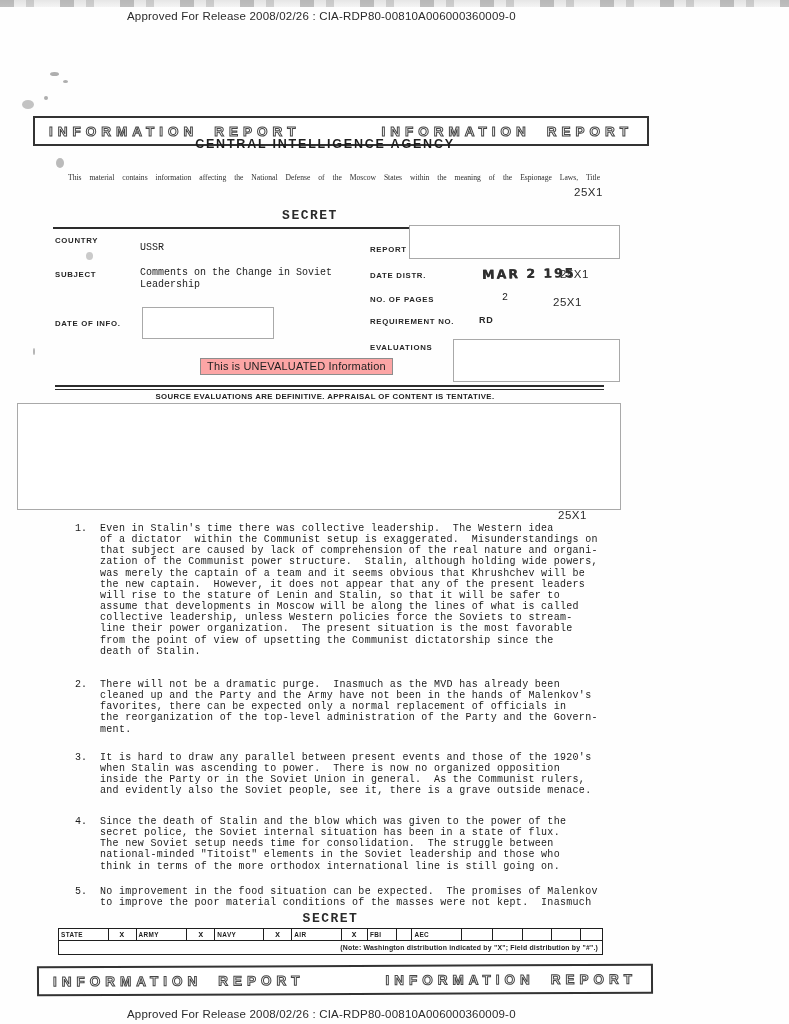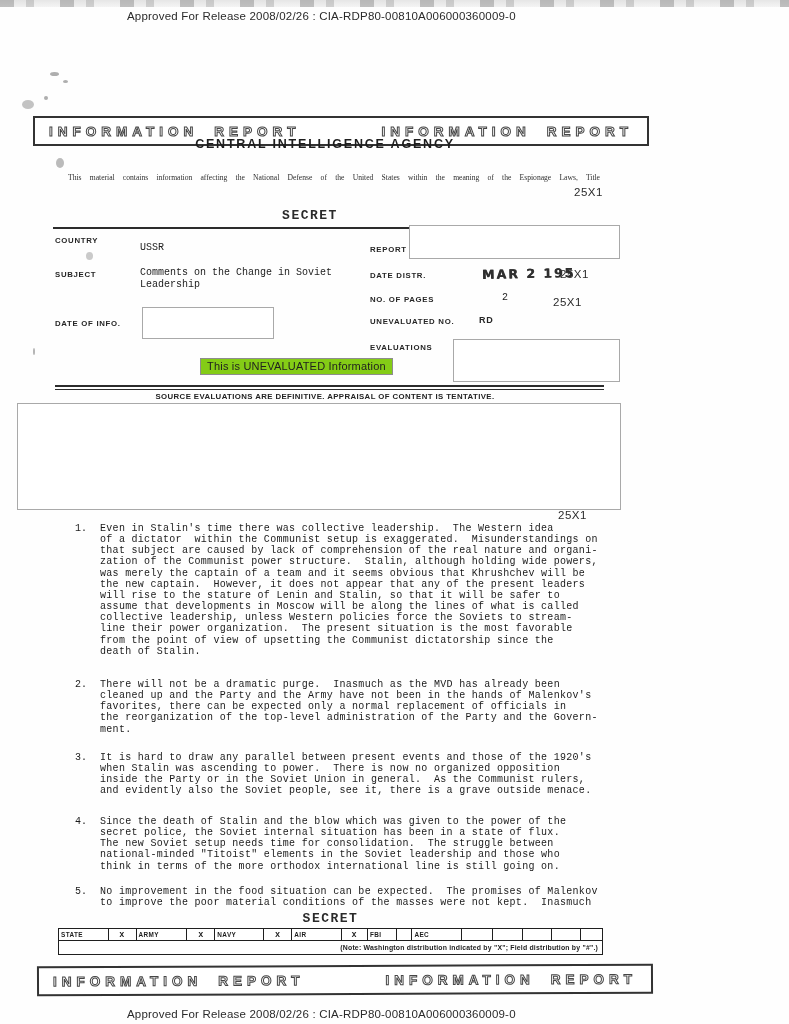--- a/index.html
+++ b/index.html
@@ -38,21 +38,21 @@
   .flabel{position:absolute;font-size:7.8px;font-weight:700;letter-spacing:.7px;color:#262626;}
   .fvalue{position:absolute;font-family:"Liberation Mono",monospace;font-size:10px;
     line-height:12px;color:#1c1c1c;white-space:pre-wrap;}
   .redbox{position:absolute;background:#fff;border:1px solid #a9a9a9;}
 
   .stamp{position:absolute;font-family:"DejaVu Sans",sans-serif;font-weight:700;
     font-size:12.5px;letter-spacing:2px;color:#2f2f2f;transform:rotate(-1.2deg);
     text-shadow:.5px 0 0 #3a3a3a;white-space:nowrap;}
 
   .uneval{position:absolute;border:1px solid #8d8d8d;padding:1px 6px 2px 6px;
-    font-size:11px;color:#1f1f1f;background:#84cc16;letter-spacing:.2px;}
+    font-size:11px;color:#1f1f1f;background:#fca5a5;letter-spacing:.2px;}
 
   .srceval{position:absolute;left:0;width:650px;text-align:center;font-size:7.8px;
     font-weight:700;letter-spacing:.4px;color:#222;}
 
   .para{position:absolute;left:75px;width:545px;display:flex;}
   .para .pnum{width:25px;flex:0 0 25px;font-family:"Liberation Mono",monospace;
     font-size:10px;line-height:11.15px;color:#1a1a1a;}
   .para .ptext{flex:1;font-family:"Liberation Mono",monospace;font-size:10px;
     line-height:11.15px;letter-spacing:.3px;color:#1a1a1a;white-space:pre-wrap;}
 
@@ -91,21 +91,21 @@
     </div>
     <div class="banner-group">
       <span class="banner-word">INFORMATION</span>
       <span class="banner-word">REPORT</span>
     </div>
   </div>
 
   <div class="agency" style="top:137px;">CENTRAL INTELLIGENCE AGENCY</div>
 
   <div class="notice" style="top:173px;">
-    <div class="jline">This material contains information affecting the National Defense of the United States within the meaning of the Espionage Laws, Title</div>
+    <div class="jline">This material contains information affecting the National Defense of the Moscow States within the meaning of the Espionage Laws, Title</div>
   </div>
   <div class="redtag" style="left:574px;top:186px;">25X1</div>
 
   <div class="secret" style="left:0;width:620px;text-align:center;top:208px;">SECRET</div>
 
   <div class="rule" style="left:53px;top:227px;width:565px;height:2px;"></div>
 
   <div class="flabel" style="left:55px;top:236px;">COUNTRY</div>
   <div class="fvalue" style="left:140px;top:242px;">USSR</div>
 
@@ -120,21 +120,21 @@
   <div class="flabel" style="left:370px;top:245px;">REPORT</div>
 
   <div class="flabel" style="left:370px;top:271px;">DATE DISTR.</div>
   <div class="stamp" style="left:482px;top:266px;">MAR 2 195</div>
   <div class="redtag" style="left:560px;top:268px;">25X1</div>
 
   <div class="flabel" style="left:370px;top:295px;">NO. OF PAGES</div>
   <div class="fvalue" style="left:502px;top:292px;">2</div>
   <div class="redtag" style="left:553px;top:296px;">25X1</div>
 
-  <div class="flabel" style="left:370px;top:317px;">UNEVALUATED NO.</div>
+  <div class="flabel" style="left:370px;top:317px;">REQUIREMENT NO.</div>
   <div class="flabel" style="left:479px;top:315px;font-size:9px;">RD</div>
 
   <div class="flabel" style="left:370px;top:343px;">EVALUATIONS</div>
   <div class="redbox" style="left:453px;top:339px;width:165px;height:41px;"></div>
 
   <div class="uneval" style="left:200px;top:358px;">This is UNEVALUATED Information</div>
 
   <div class="rule" style="left:55px;top:385px;width:549px;height:2px;"></div>
   <div class="rule" style="left:55px;top:389px;width:549px;height:1px;"></div>
   <div class="srceval" style="top:392px;">SOURCE EVALUATIONS ARE DEFINITIVE.  APPRAISAL OF CONTENT IS TENTATIVE.</div>

